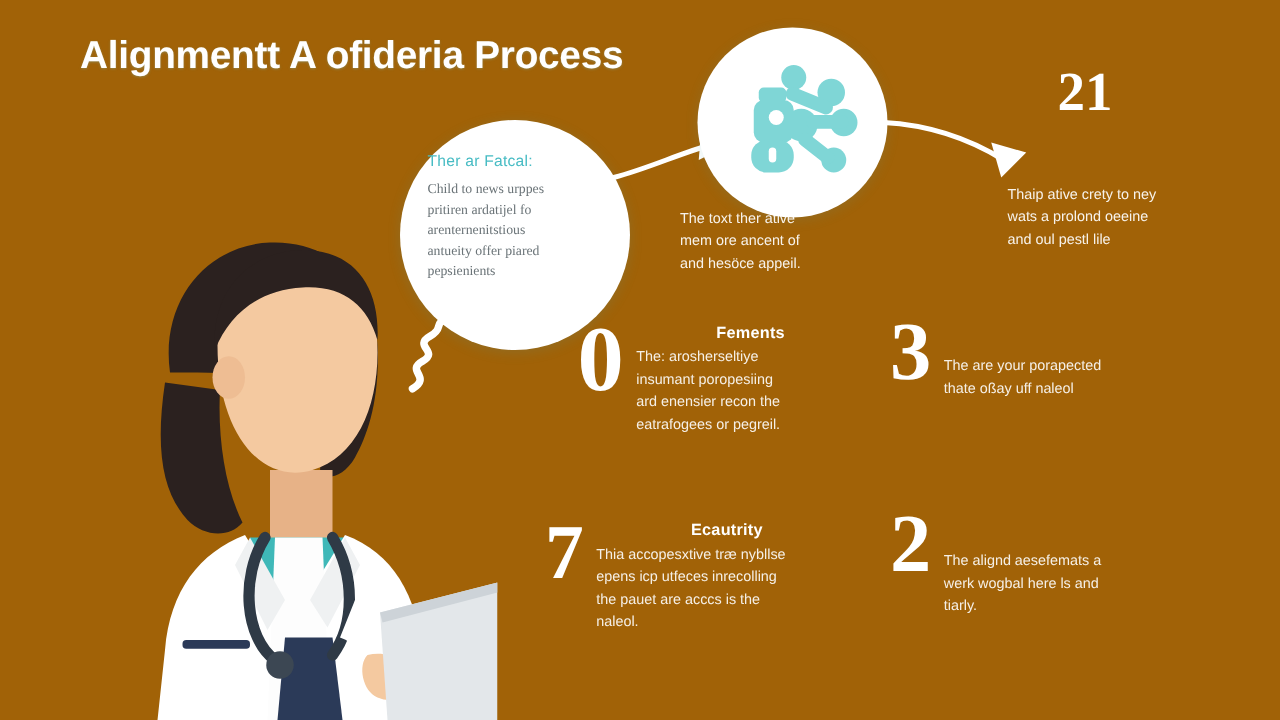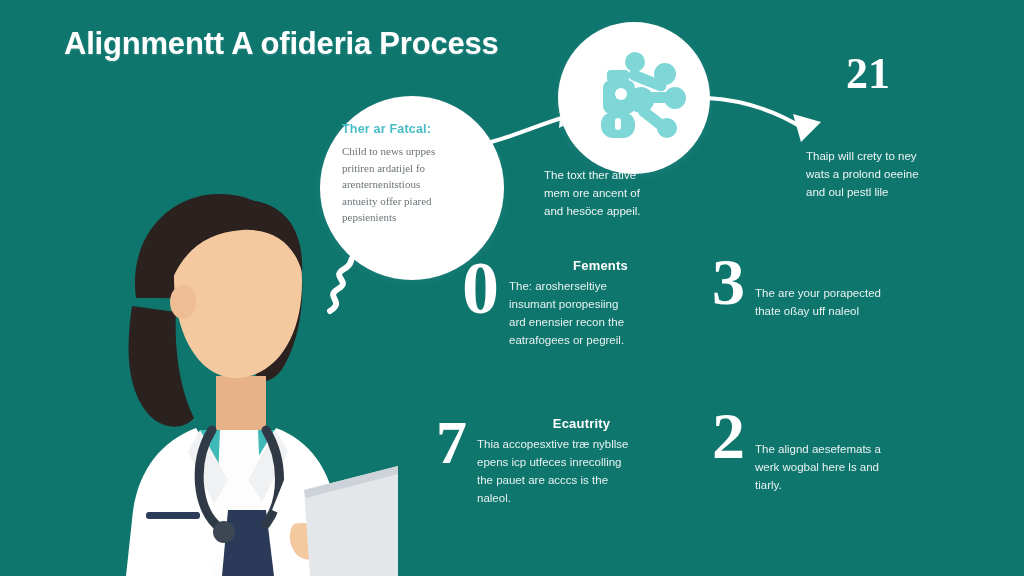--- a/index.html
+++ b/index.html
@@ -10,21 +10,21 @@
     width: 1024px;
     height: 576px;
     overflow: hidden;
     font-family: "Liberation Sans", sans-serif;
     background: #9ad9d9;
   }
   #canvas {
     position: relative;
     width: 1024px;
     height: 576px;
-    background: #0f766e;
+    background: #a16207;
     overflow: hidden;
   }
 
   
   #title {
     position: absolute;
     left: 64px;
     top: 26px;
     font-size: 31px;
     font-weight: bold;
@@ -55,21 +55,21 @@
     box-shadow: 0 2px 10px rgba(80,160,160,0.18);
   }
   #bubble-inner {
     position: absolute;
     left: 22px;
     top: 26px;
     width: 142px;
   }
   .bubble-head {
     font-size: 12.5px;
-    font-weight: bold;
+    font-weight: normal;
     color: #48bcc4;
     margin-bottom: 7px;
     letter-spacing: 0.2px;
   }
   .bubble-body-line {
     font-size: 11px;
     color: #6b7478;
     line-height: 16.5px;
     white-space: nowrap;
     font-family: Liberation Serif, serif;
@@ -268,21 +268,21 @@
     <div class="caption-line">and hesöce appeil.</div>
   </div>
 
   <svg id="arrow-right" viewBox="0 0 140 60" aria-hidden="true">
     <path d="M2 10 C40 12 72 24 98 40" stroke="#ffffff" stroke-width="4" fill="none" stroke-linecap="round"></path>
     <path d="M88 26 L116 34 L96 54 Z" fill="#ffffff"></path>
   </svg>
 
   <div id="num21">21</div>
   <div id="num21-caption">
-    <div class="caption-line">Thaip will crety to ney</div>
+    <div class="caption-line">Thaip ative crety to ney</div>
     <div class="caption-line">wats a prolond oeeine</div>
     <div class="caption-line">and oul pestl lile</div>
   </div>
 
   <div class="item" id="item-0">
     <div class="item-num">0</div>
     <div class="item-text">
       <div class="item-head">Fements</div>
       <div class="item-line">The: arosherseltiye</div>
       <div class="item-line">insumant poropesiing</div>

